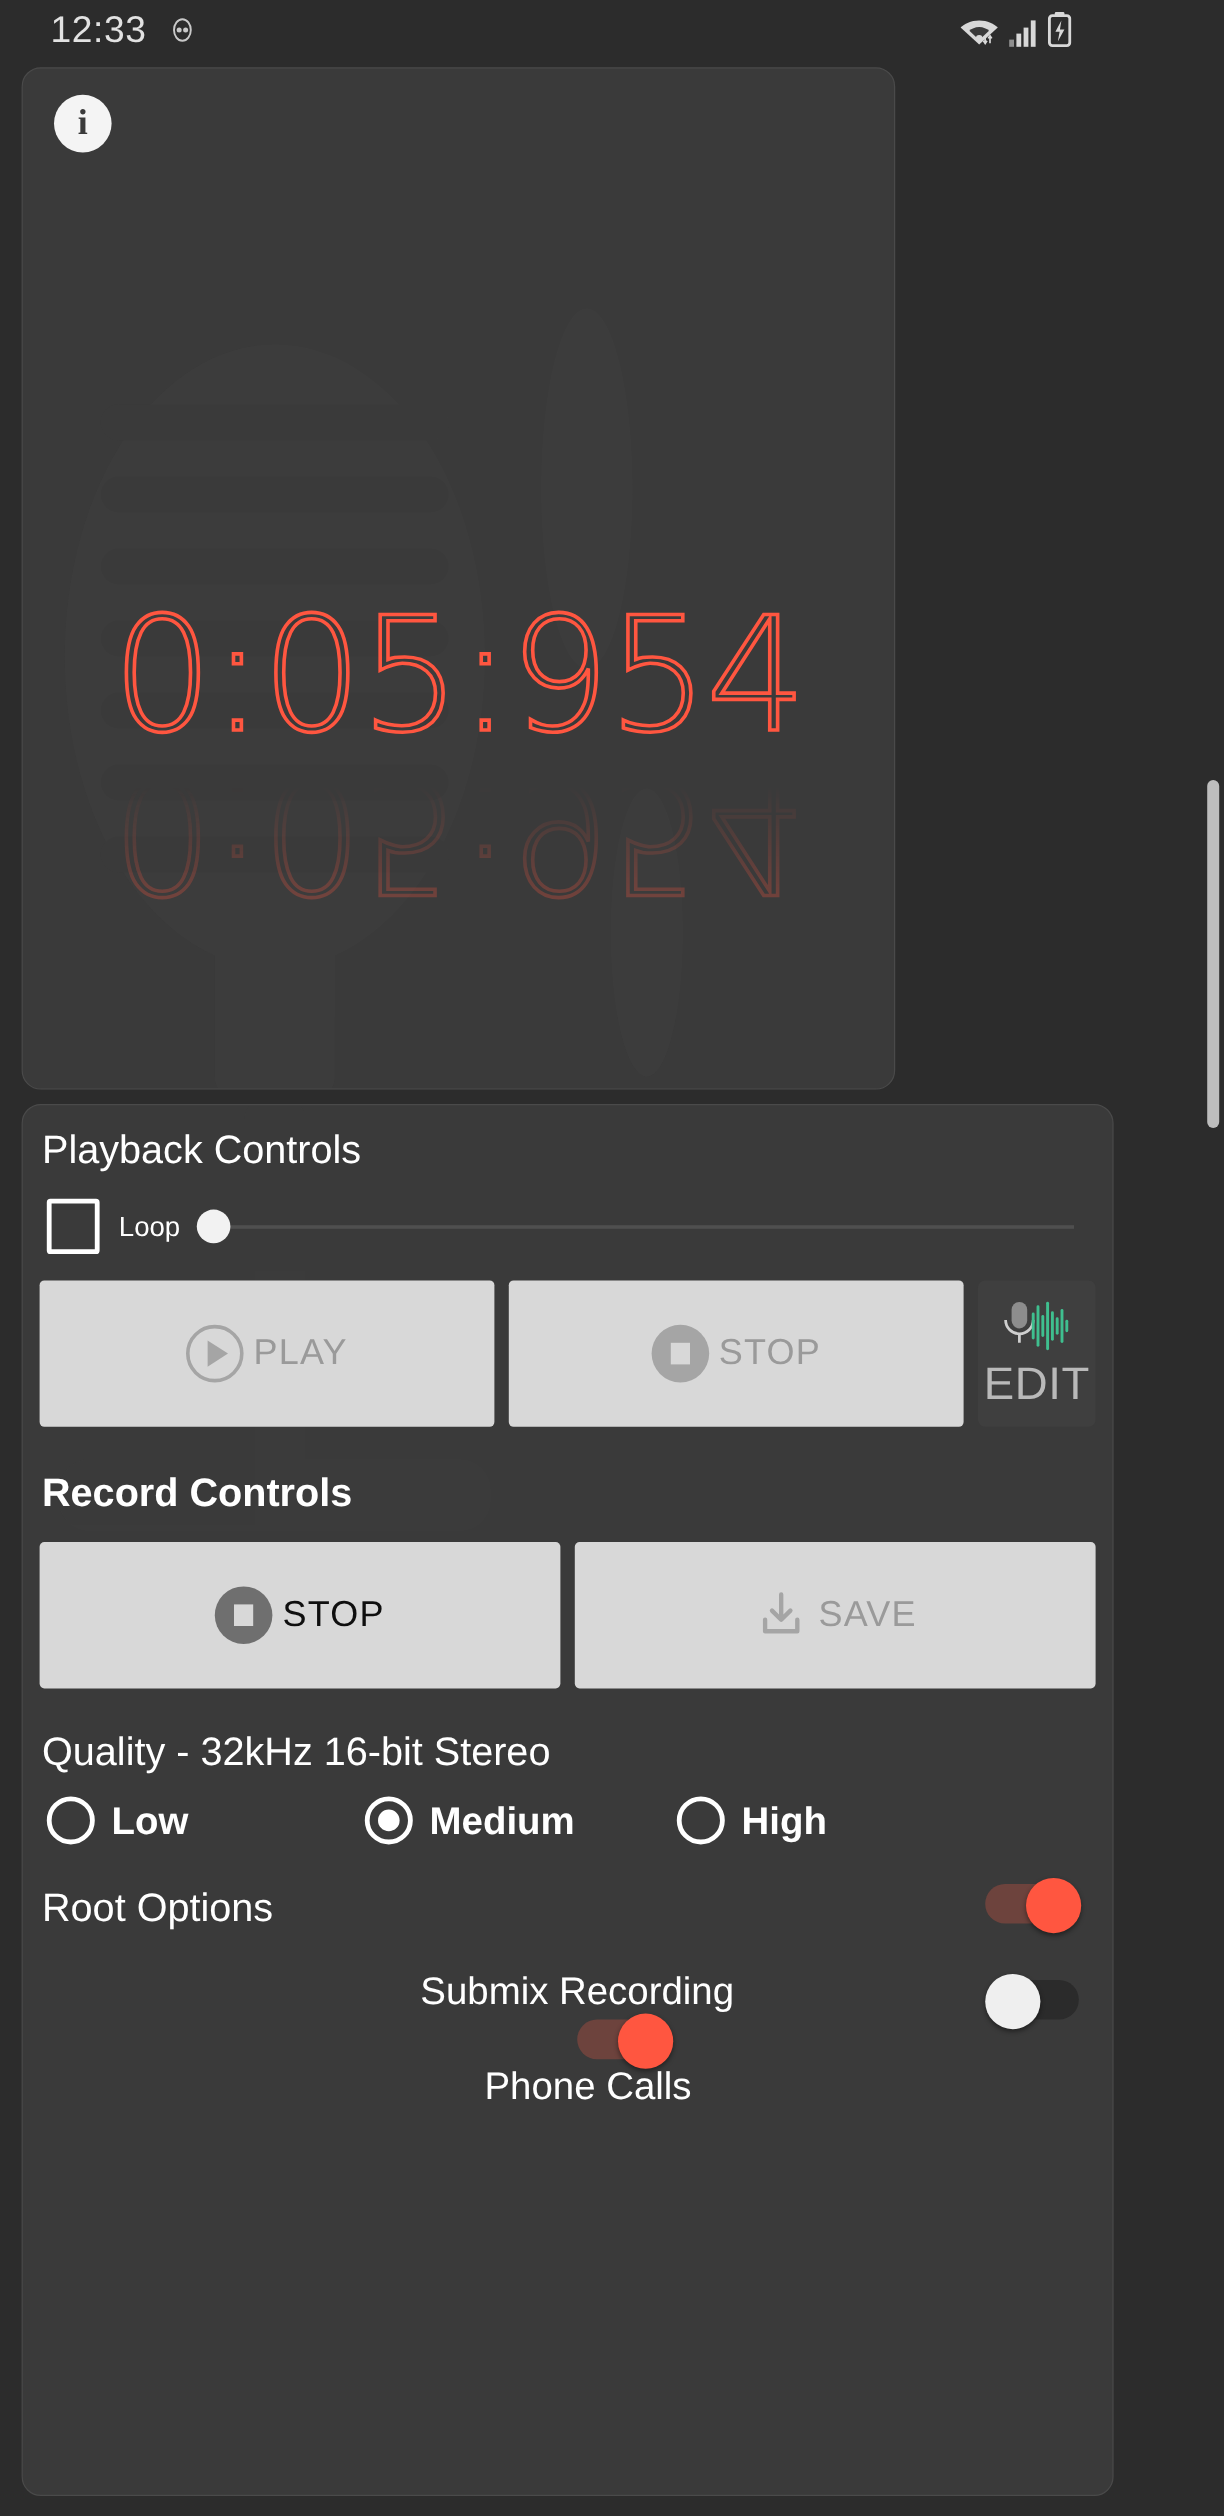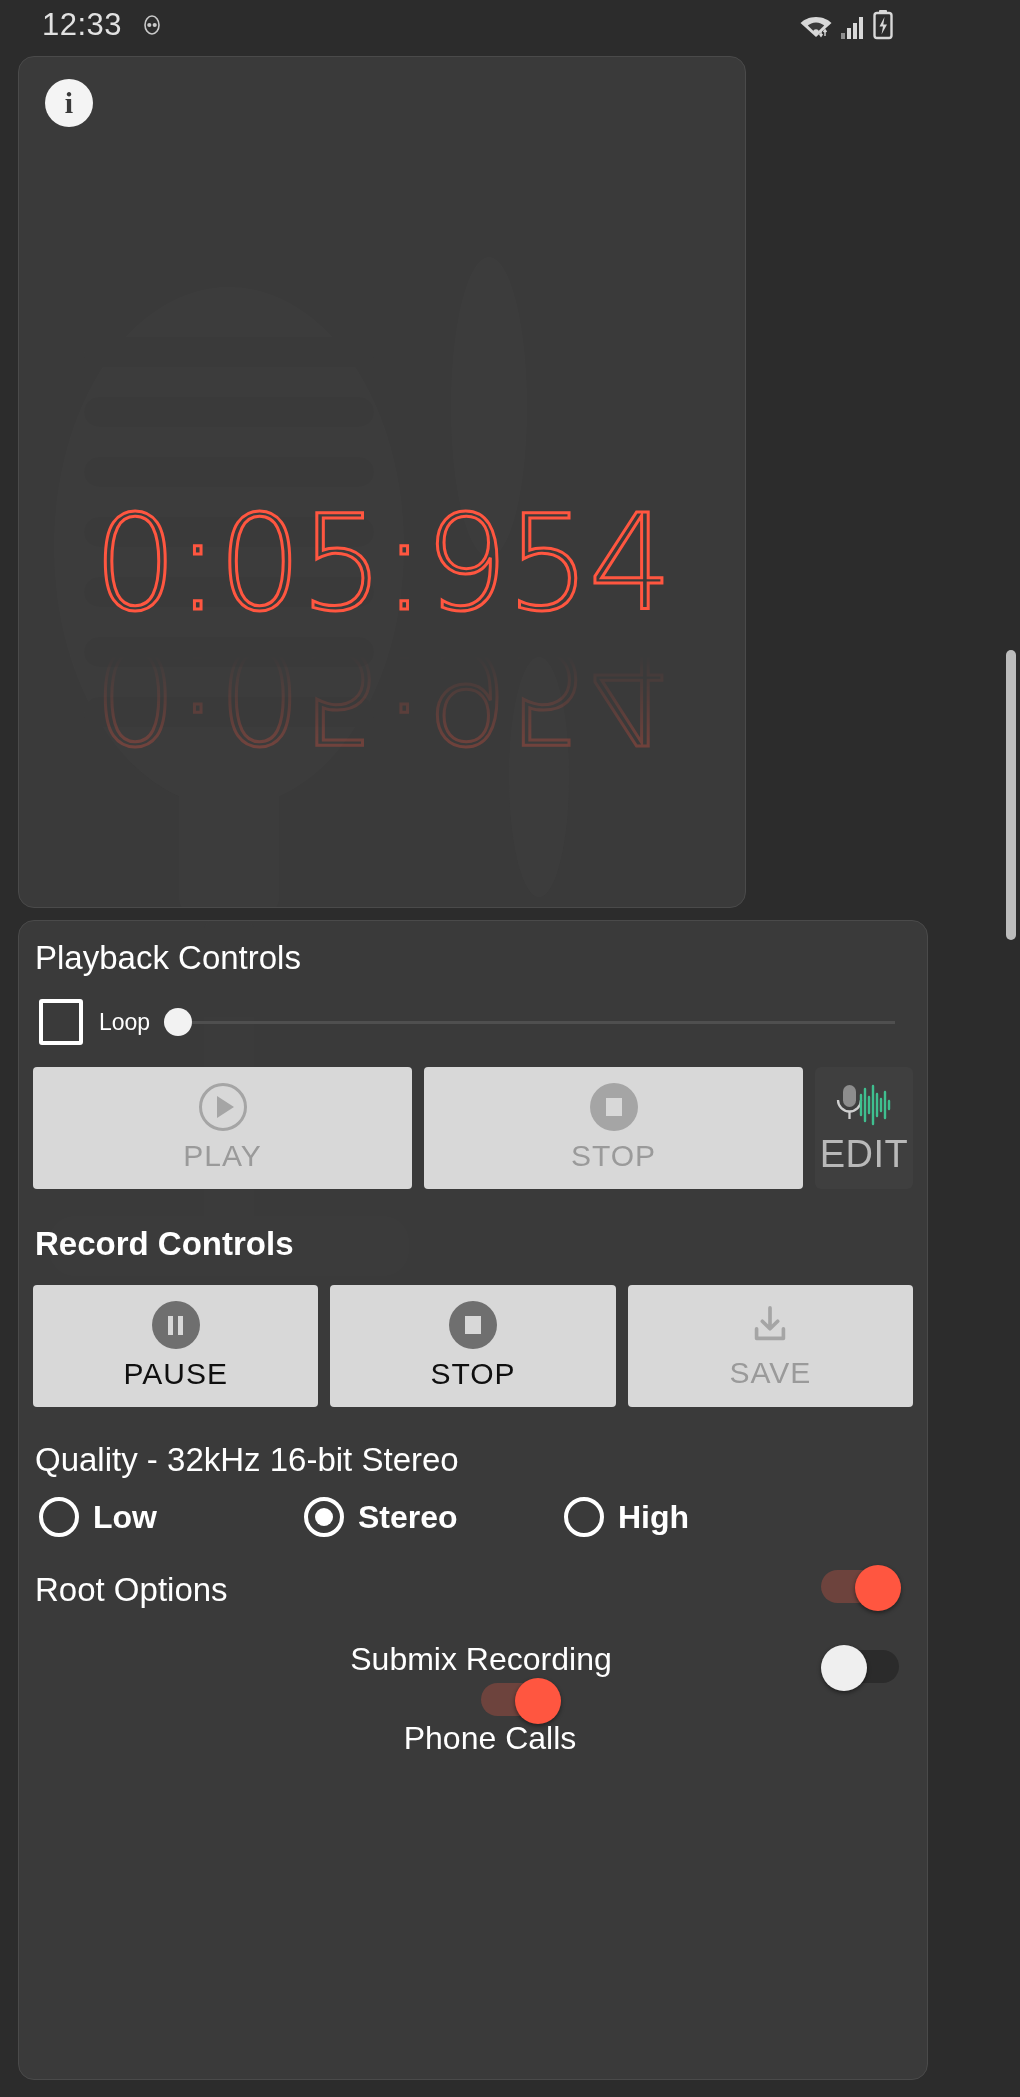--- a/index.html
+++ b/index.html
@@ -165,21 +165,21 @@
     display: flex;
     gap: 12px;
     padding: 0 14px;
     margin-top: 22px;
   }
   .mbtn {
     background: #d8d8d8;
     border-radius: 4px;
     height: 122px;
     display: flex;
-    flex-direction: column;
+    flex-direction: row;
     align-items: center;
     justify-content: center;
     gap: 8px;
     border: none;
   }
   .mbtn .lbl {
     font-size: 30px;
     letter-spacing: 1px;
     font-weight: 400;
   }
@@ -420,29 +420,20 @@
             <line x1="56" y1="20" x2="56" y2="28"></line>
           </g>
         </svg>
         <span class="lbl">EDIT</span>
       </div>
     </div>
 
     <div class="section-title" style="margin-top:36px;font-weight:bold;">Record Controls</div>
 
     <div class="btn-row">
-      <button class="mbtn enabled" style="flex:1;">
-        <span class="circ filled-en">
-          <span class="pausebars">
-              <i></i>
-              <i></i>
-            </span>
-        </span>
-        <span class="lbl">PAUSE</span>
-      </button>
 
       <button class="mbtn enabled" style="flex:1;">
         <span class="circ filled-en">
           <span class="sq-en"></span>
         </span>
         <span class="lbl">STOP</span>
       </button>
 
       <button class="mbtn disabled" style="flex:1;">
         <svg width="46" height="46" viewBox="0 0 24 24">
@@ -457,21 +448,21 @@
 
     <div class="radio-row">
       <div class="radio-item" style="width:265px;">
         <span class="radio"></span>
         <span class="radio-label">Low</span>
       </div>
       <div class="radio-item" style="width:260px;">
         <span class="radio on">
             <span class="dot"></span>
           </span>
-        <span class="radio-label">Stereo</span>
+        <span class="radio-label">Medium</span>
       </div>
       <div class="radio-item">
         <span class="radio"></span>
         <span class="radio-label">High</span>
       </div>
     </div>
 
     <div class="root-row">
       <span class="root-title">Root Options</span>
       <div class="toggle on toggle-root">

